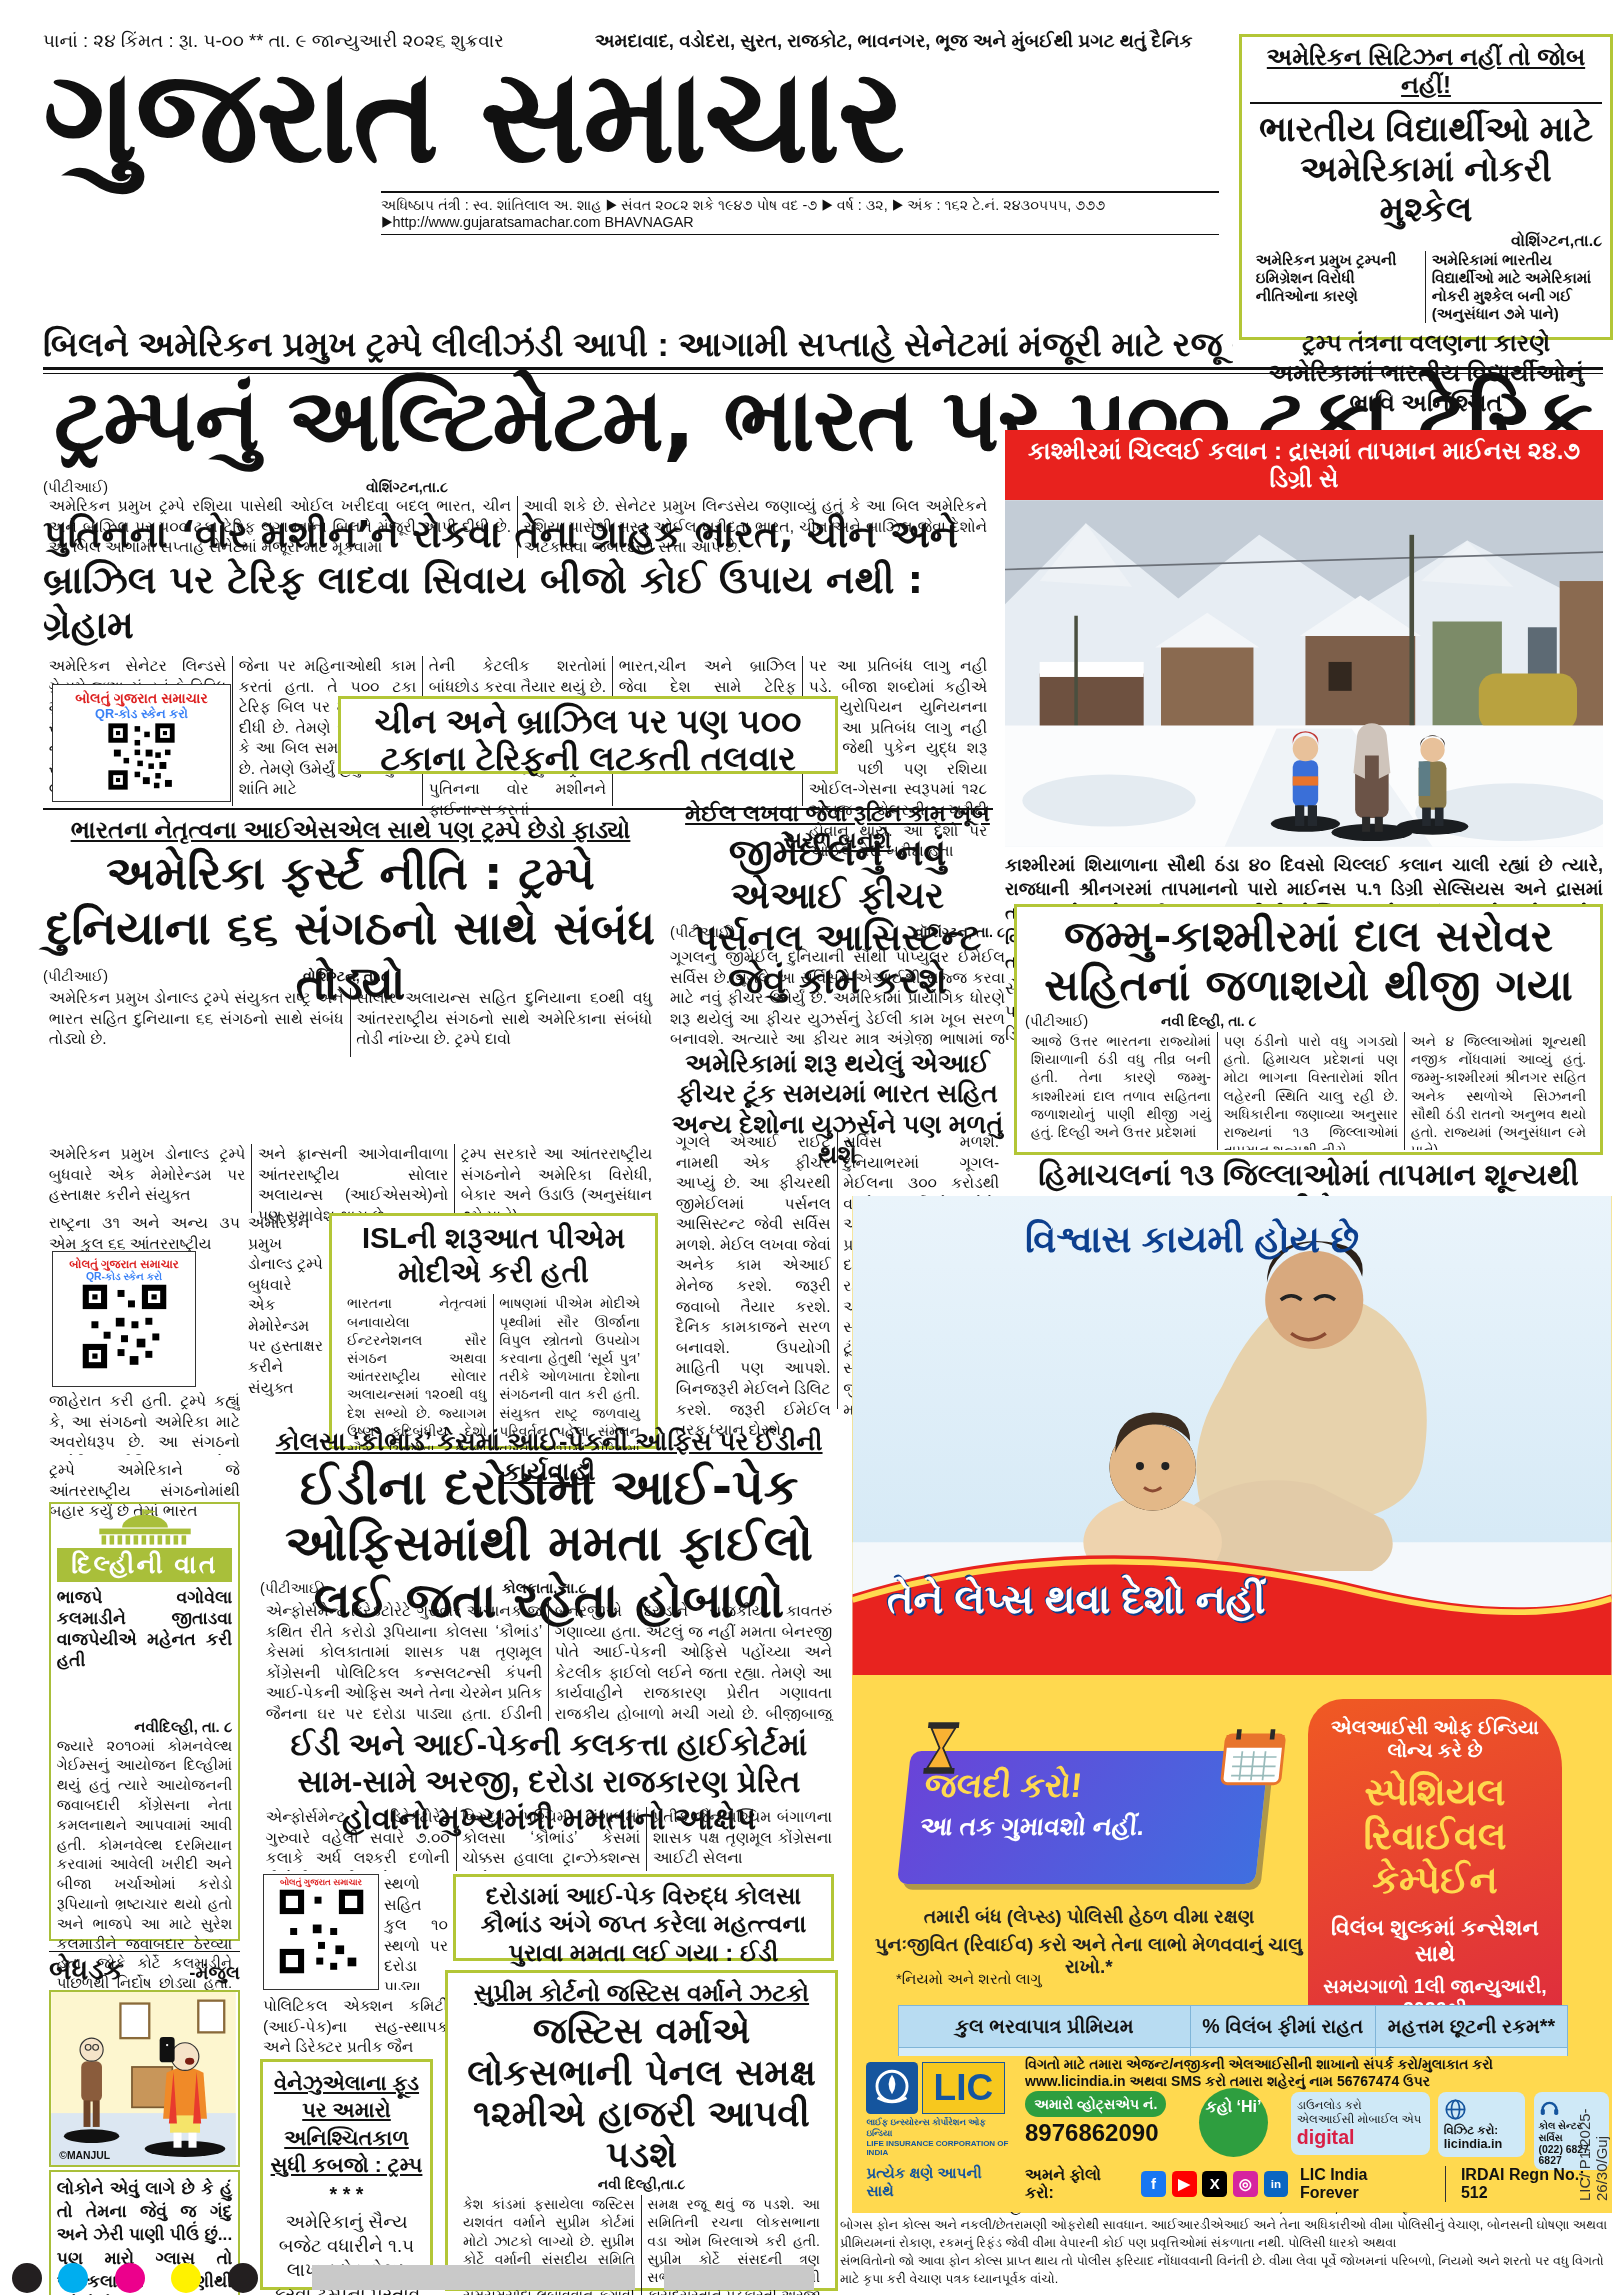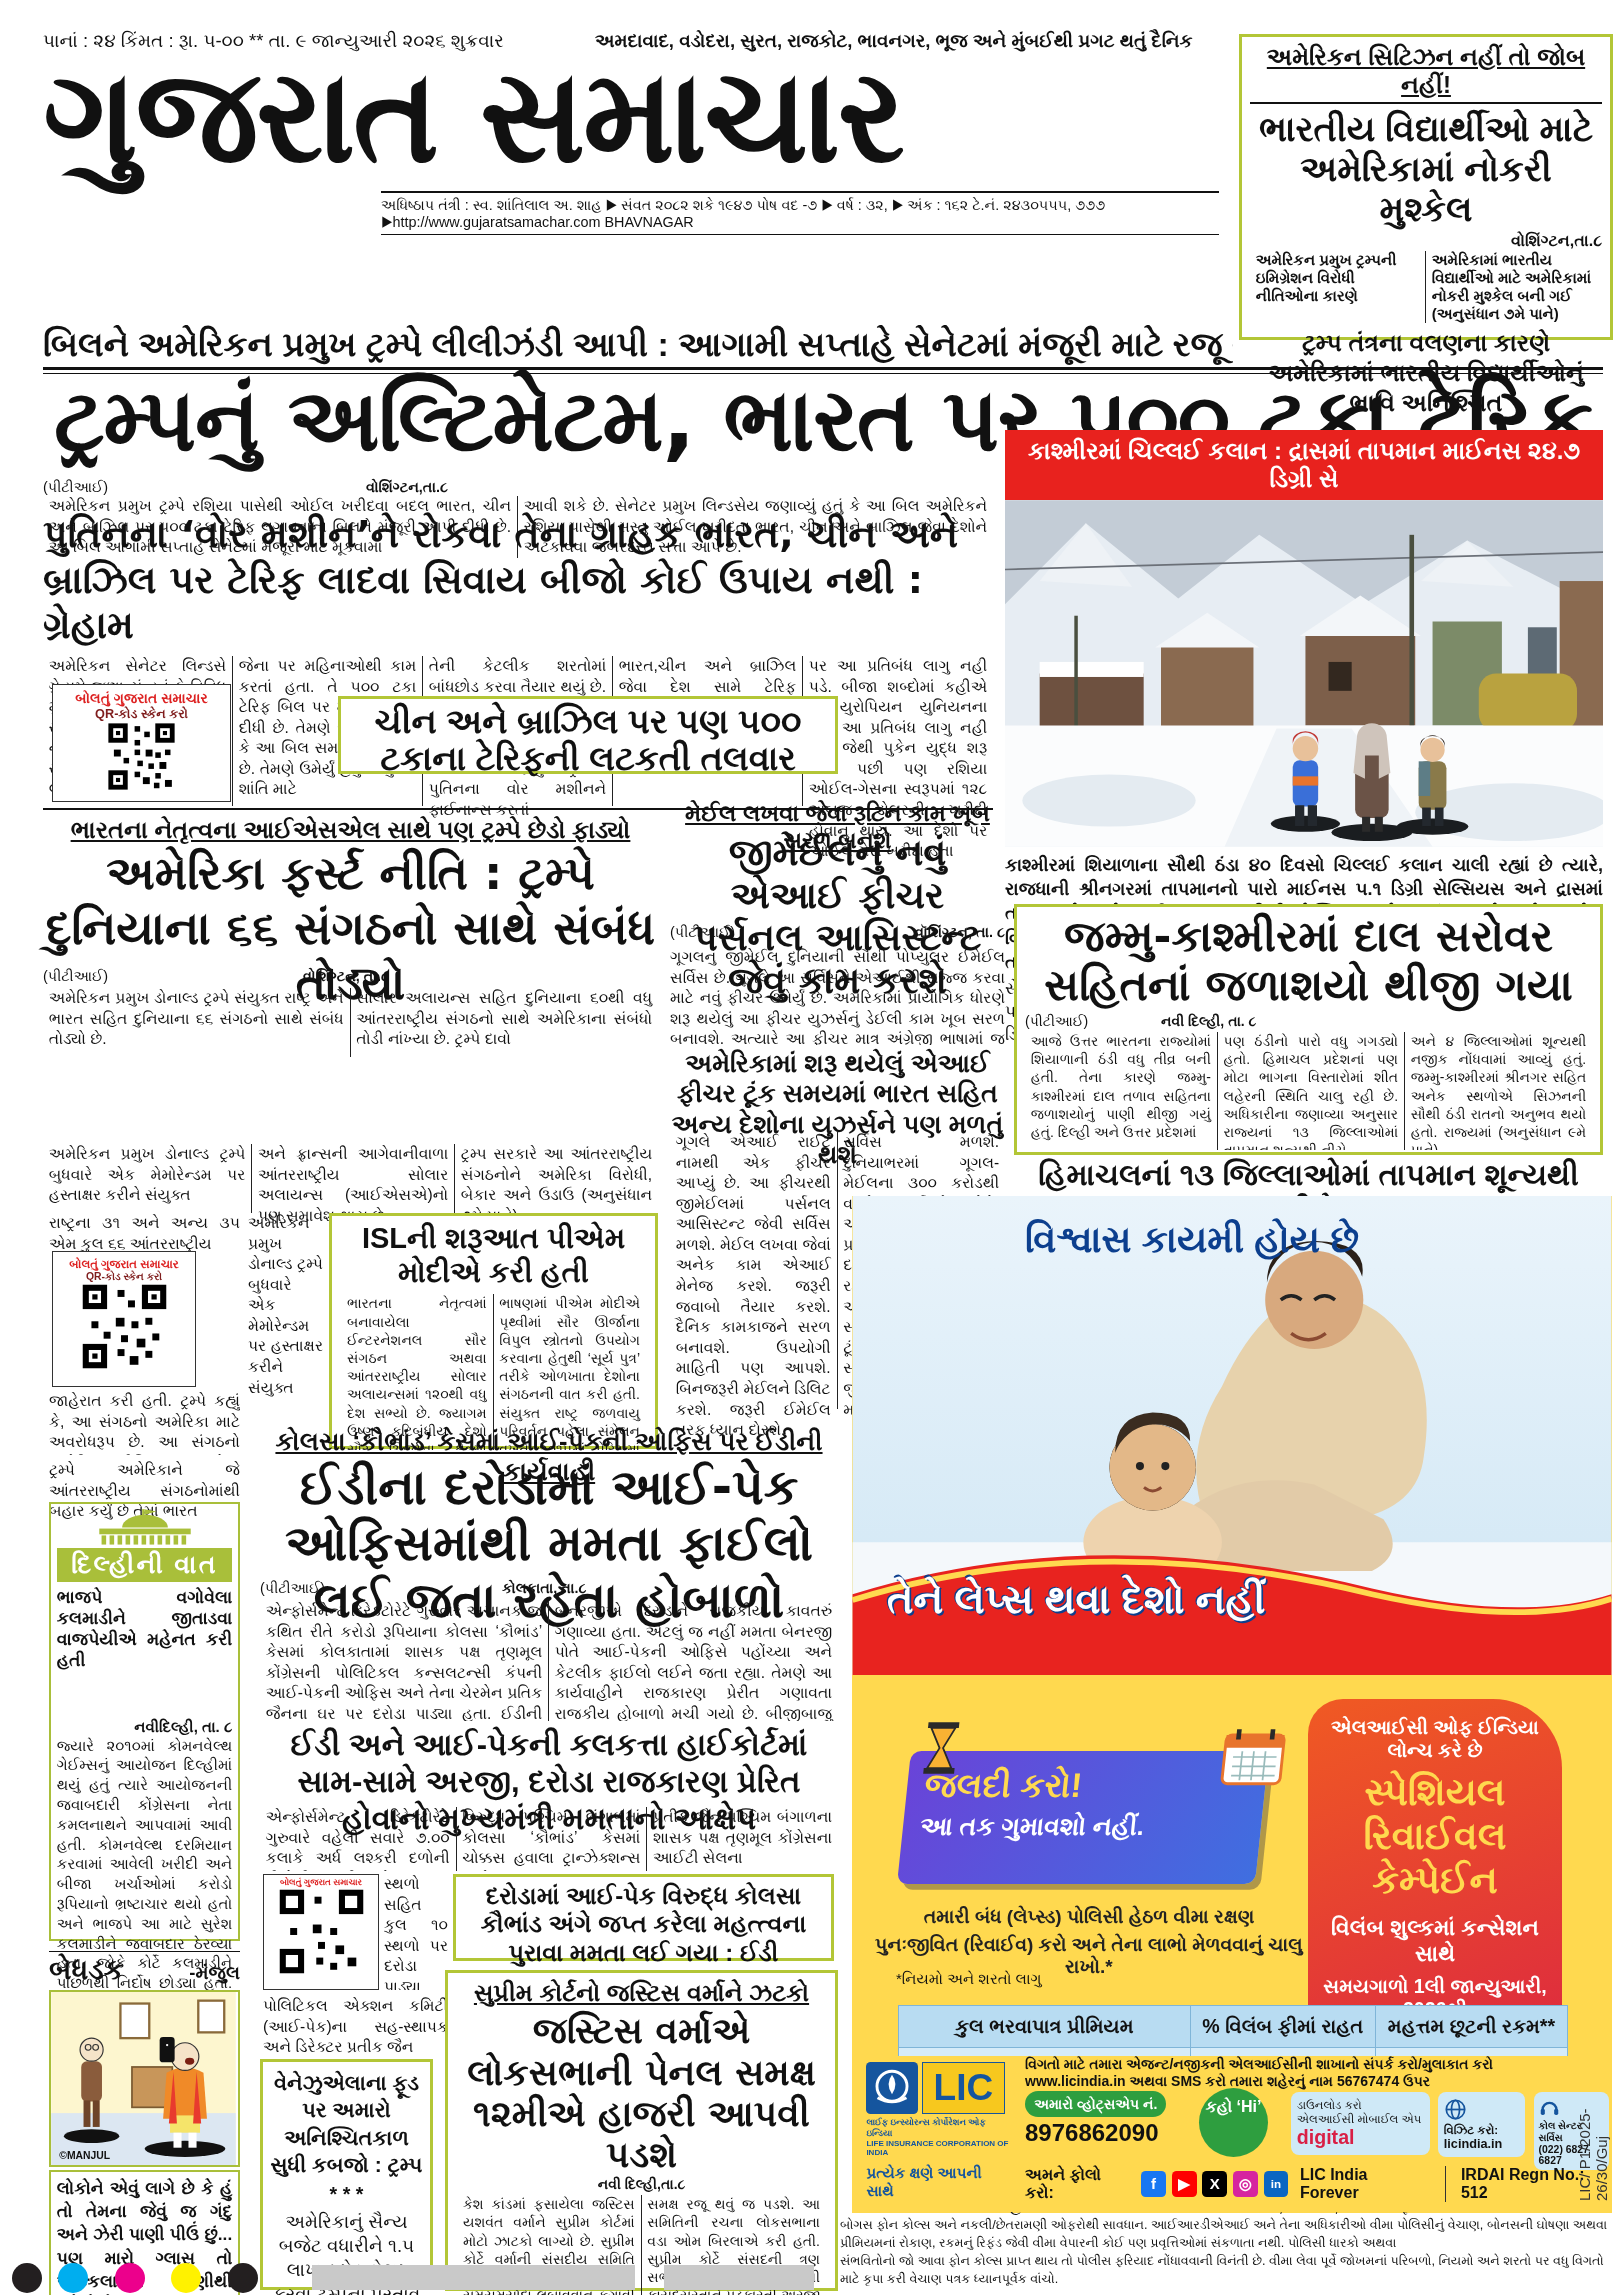--- a/index.html
+++ b/index.html
@@ -12,21 +12,21 @@
   .u{text-decoration:underline;}
   .col{border-right:1.2px solid #222;padding:0 5.8px;box-sizing:border-box;}
   .col:last-child{border-right:none;}
   .cols{display:flex;align-items:stretch;}
   .body-txt{font-size:15.6px;line-height:1.32;}
   .gbox{border:3.5px solid #b3c636;background:#fff;box-sizing:border-box;}
   .rule{background:#111;}
   .kicker{font-weight:bold;text-decoration:underline;}
   .qrbox{border:1.7px solid #333;background:#fff;box-sizing:border-box;text-align:center;padding:4.6px 2.3px;}
   .qrbox .t1{color:#d22;font-weight:bold;font-size:14px;}
-  .qrbox .t2{color:#7f1d1d;font-weight:bold;font-size:12.7px;}
+  .qrbox .t2{color:#3b82f6;font-weight:bold;font-size:12.7px;}
   .dotrow{display:flex;gap:26.6px;align-items:center;}
   .dot{width:30px;height:30px;border-radius:50%;}
   .gray-bar{background:#c9c9c9;}
   .soc{display:inline-flex;width:25.4px;height:25.4px;border-radius:4.6px;color:#fff;
        align-items:center;justify-content:center;font-size:15px;font-weight:bold;margin-right:5.8px;}
   table.lic{border-collapse:collapse;width:100%;}
   table.lic th{background:#b8dcf2;border:1.7px solid #7fb5d8;font-size:19.6px;padding:9.2px 4.6px;}
   table.lic td{background:#d6ecf9;border:1.7px solid #7fb5d8;font-size:19.6px;font-weight:bold;text-align:center;padding:10.4px 4.6px;}
   .vtext{writing-mode:vertical-rl;transform:rotate(180deg);font-size:15px;color:#333;}
 </style>
@@ -356,21 +356,21 @@
         <rect x="66" y="66" width="10" height="10" fill="#000"></rect>
       <rect x="44" y="80" width="8" height="8" fill="#000"></rect>
         <rect x="60" y="86" width="8" height="8" fill="#000"></rect>
         <rect x="80" y="80" width="10" height="10" fill="#000"></rect>
     </svg>
   </div>
   <div class="abs jst body-txt" style="left:384px;top:1874px;width:64px;height:116px;overflow:hidden;">સ્થળો સહિત કુલ ૧૦ સ્થળો પર દરોડા પાડ્યા હતા. ઈ ન્ડ િ ય ન</div>
   <div class="abs jst body-txt" style="left:263px;top:1996px;width:185px;height:58px;overflow:hidden;">પોલિટિકલ એક્શન કમિટી (આઈ-પેક)ના સહ-સ્થાપક અને ડિરેક્ટર પ્રતીક જૈન</div>
 
   <div class="abs gbox ctr" style="left:260px;top:2059px;width:173px;height:231px;padding:7px 5.8px;">
-    <div class="b" style="font-size:21px;line-height:1.3;">વેનેઝુએલાના ફૂડ પર અમારો અનિશ્ચિતકાળ સુધી કબજો : ટ્રમ્પ</div>
+    <div class="b" style="font-size:21px;line-height:1.3;text-decoration:underline;">વેનેઝુએલાના ફૂડ પર અમારો અનિશ્ચિતકાળ સુધી કબજો : ટ્રમ્પ</div>
     <div class="b" style="font-size:19.6px;margin:4.6px 0;">* * *</div>
     <div style="font-size:18.5px;line-height:1.3;">અમેરિકાનું સૈન્ય બજેટ વધારીને ૧.૫ લાખ કરોડ ડોલર કરવા ટ્રમ્પનો પ્રસ્તાવ</div>
 
   </div>
 
   <div class="abs gbox" style="left:445px;top:1970px;width:393px;height:321px;padding:5.8px 9.2px;">
     <div class="ctr kicker" style="font-size:24px;">સુપ્રીમ કોર્ટનો જસ્ટિસ વર્માને ઝટકો</div>
     <div class="ctr b" style="font-size:36px;line-height:1.15;margin-top:3.5px;font-family:'DejaVu Sans',sans-serif;">જસ્ટિસ વર્માએ લોકસભાની પેનલ સમક્ષ ૧૨મીએ હાજરી આપવી પડશે</div>
     <div class="b" style="font-size:14px;text-align:center;">નવી દિલ્હી,તા.૮</div>
     <div class="cols" style="height:133px;overflow:hidden;margin-top:2.3px;">

